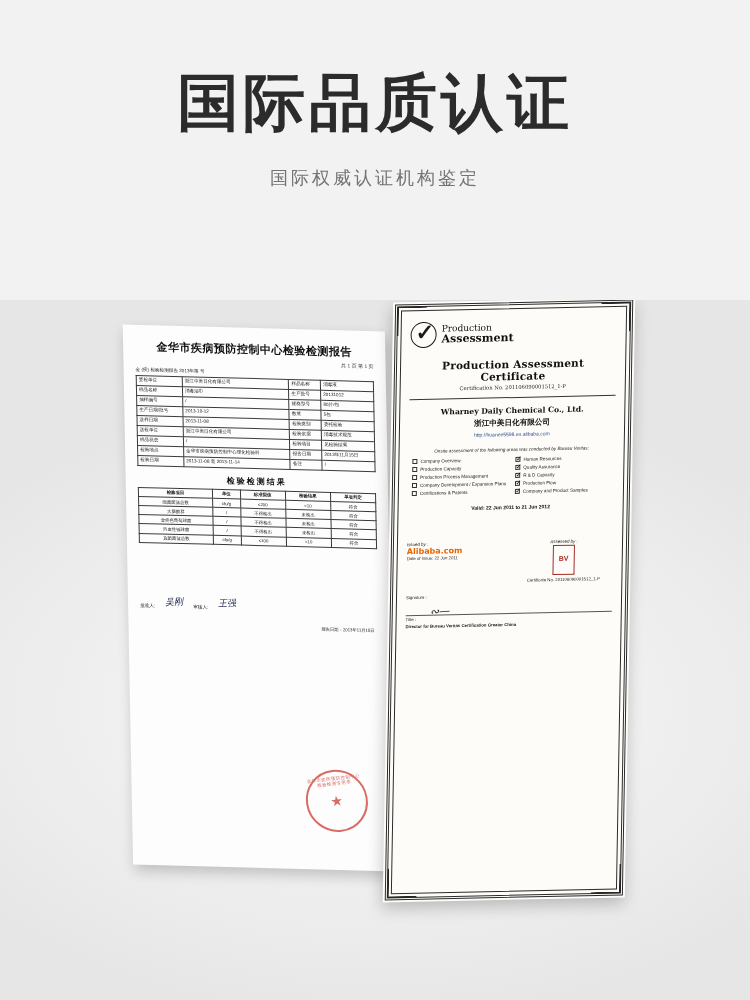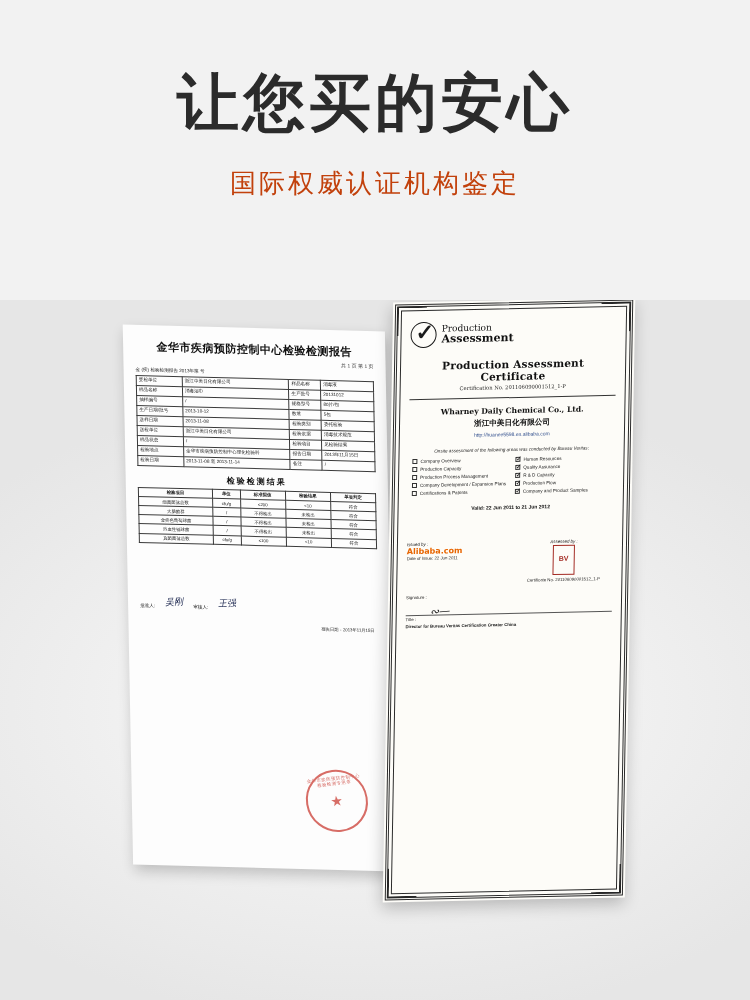--- a/index.html
+++ b/index.html
@@ -22,23 +22,23 @@
     font-weight: bold;
     font-size: 62px;
     line-height: 74px;
     letter-spacing: 4px;
     color: #2b2b2b;
   }
   .headline .l2 { margin-top: 4px; }
   .subhead {
     margin-top: 26px;
     font-family: "DejaVu Sans", "Liberation Sans", sans-serif;
-    font-size: 26px;
+    font-size: 18px;
     letter-spacing: 3px;
-    color: #c2410c;
+    color: #737373;
   }
 
   
   .photo {
     position: absolute;
     top: 300px; left: 0; width: 750px; height: 700px;
     background:
       radial-gradient(ellipse 520px 320px at 50% 58%, #fbfbfb 0%, #efefef 55%, #e6e6e6 100%);
     overflow: hidden;
   }
@@ -230,21 +230,21 @@
     margin-left: 24px;
   }
   .hr-thin { height: 0.5px; background: #555; margin: 1px 0 2px 0; }
 </style>
 </head>
 <body>
 
 <div class="page">
 
   <div class="headline">
-    <div class="l2">让您买的安心</div>
+    <div class="l2">国际品质认证</div>
     <div class="subhead">国际权威认证机构鉴定</div>
   </div>
 
   <div class="photo">
 
     <div class="sheet-left">
       <div class="rpt-head">金华市疾病预防控制中心检验检测报告</div>
       <div class="rpt-sub">共 1 页  第 1 页</div>
       <div style="font-size:4.6px;color:#222;margin-bottom:3px;">金 (疾) 检验检测报告 2013年第 号</div>
 

